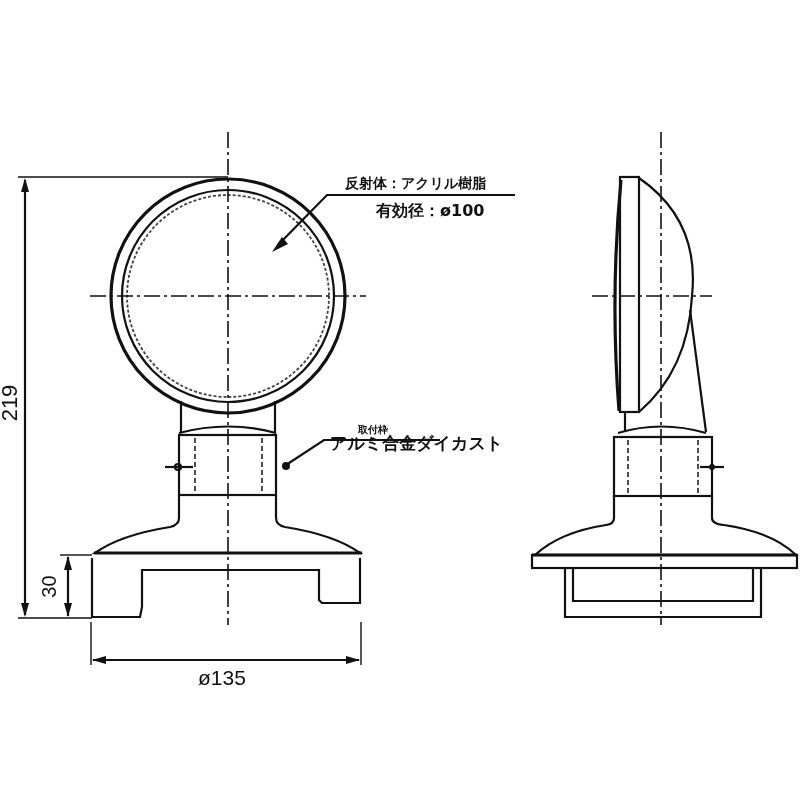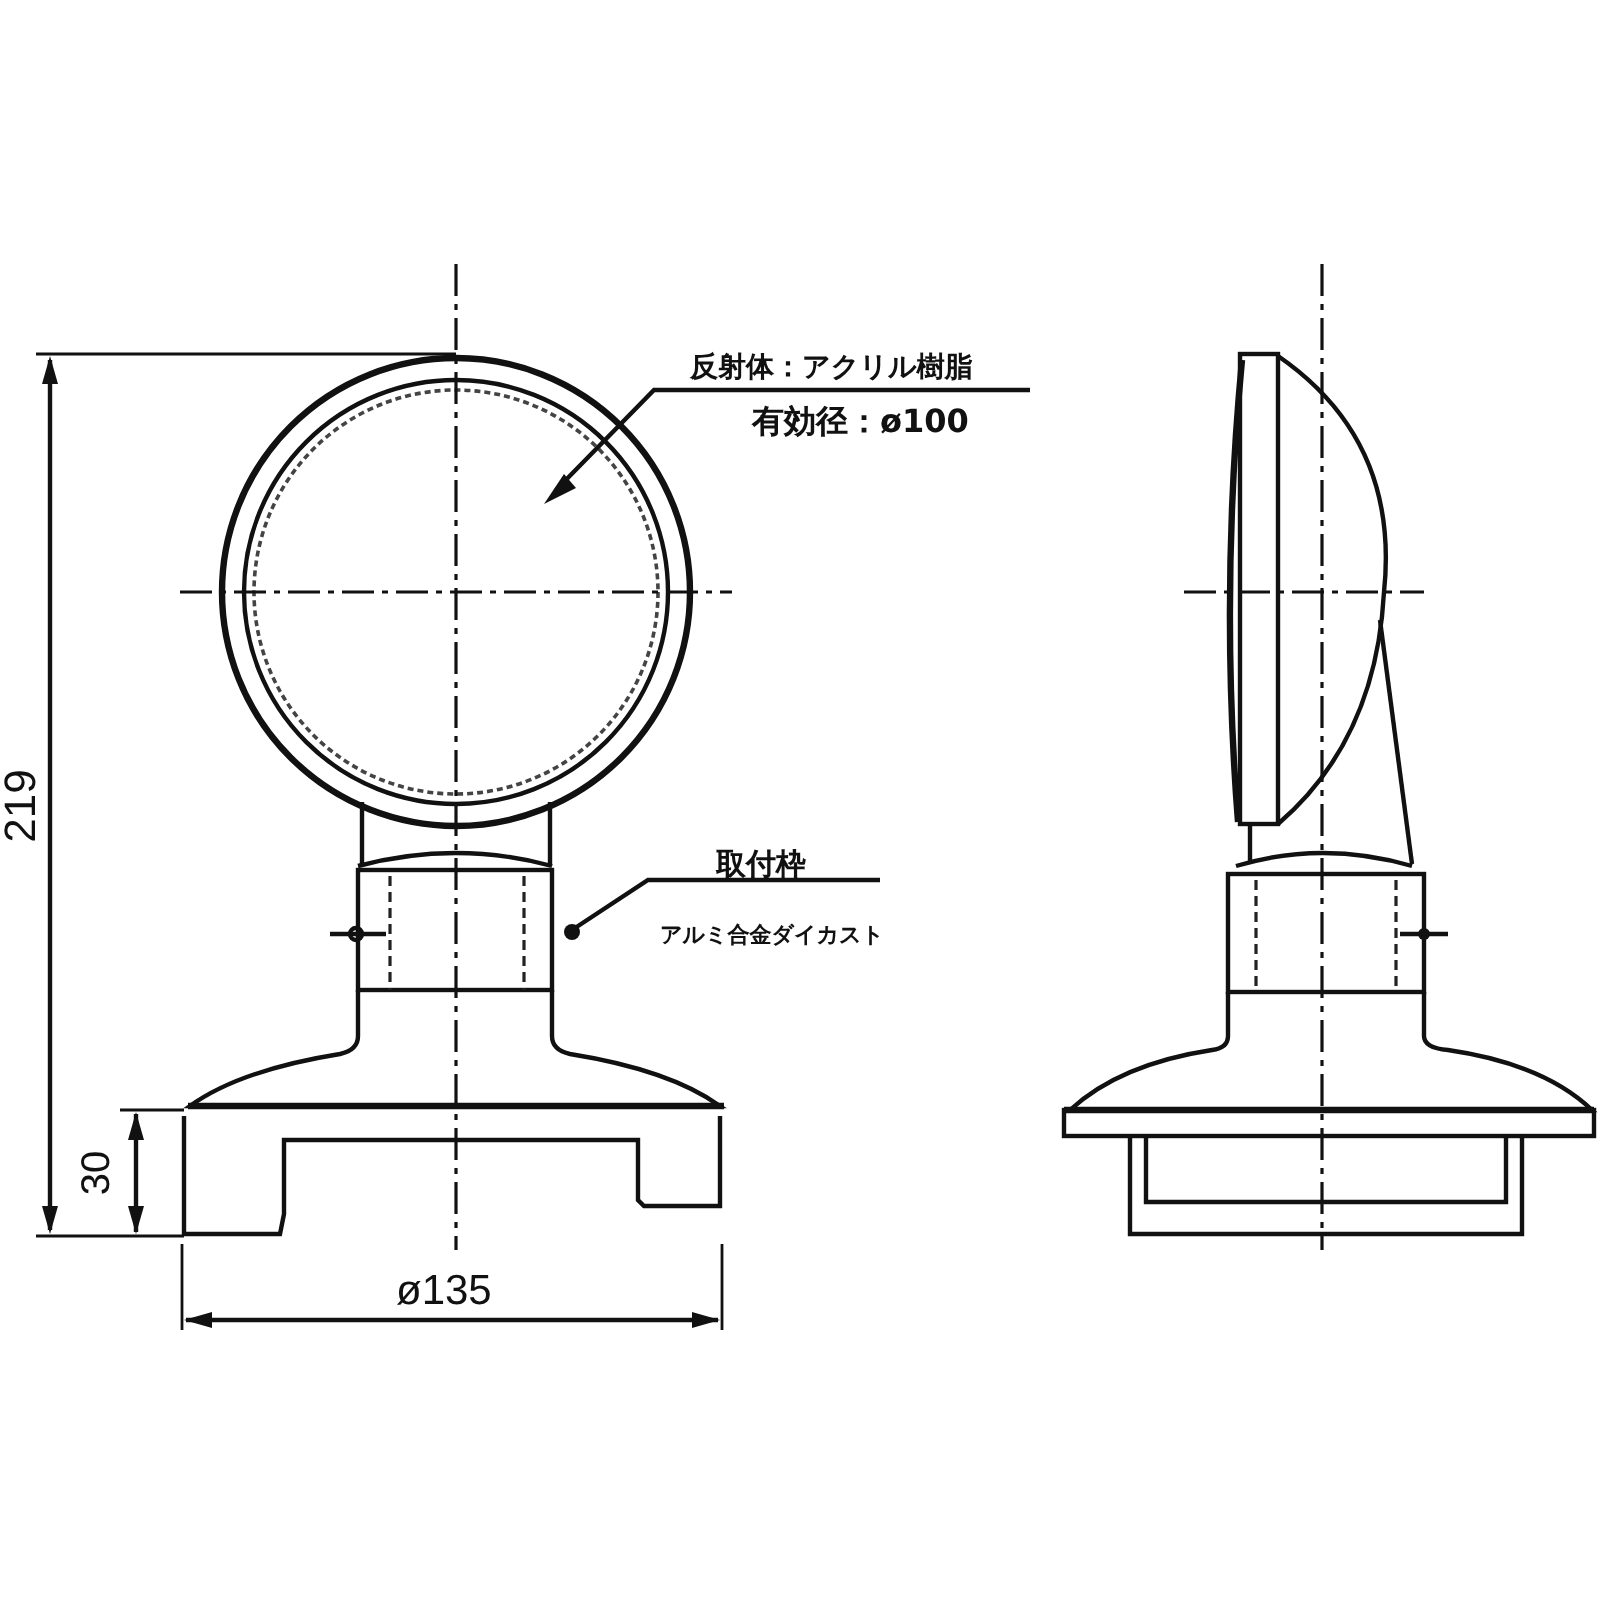--- a/index.html
+++ b/index.html
@@ -88,18 +88,18 @@
     <path class="ln" d="M614 496 L614 518 Q614 524 606 525 Q560 532 535 555 L796 555 Q772 532 724 525 Q712 524 712 518 L712 496"></path>
     <line class="thk" x1="532" y1="555" x2="797" y2="555"></line>
     <rect class="ln" x="532" y="555" width="265" height="13"></rect>
     <path class="ln" d="M565 568 L565 617 L761 617 L761 568"></path>
     <path class="ln" d="M573 568 L573 601 L753 601 L753 568"></path>
   </g>
 </svg>
 
 <div class="lbl" style="left:345px; top:175px; font-size:14px;">反射体：アクリル樹脂</div>
 <div class="lbl" style="left:376px; top:201px; font-size:16px;">有効径：ø100</div>
-<div class="lbl" style="left:358px; top:423px; font-size:15px;">取付枠</div>
-<div class="lbl" style="left:330px; top:460px; font-size:11px;">アルミ合金ダイカスト</div>
+<div class="lbl" style="left:358px; top:423px; font-size:10px;">取付枠</div>
+<div class="lbl" style="left:330px; top:432px; font-size:17px;">アルミ合金ダイカスト</div>
 
 <div class="dim" style="left:-8px; top:390px; font-size:22px; transform:rotate(-90deg); transform-origin:center;">219</div>
 <div class="dim" style="left:38px; top:575px; font-size:20px; transform:rotate(-90deg); transform-origin:center;">30</div>
-<div class="dim" style="left:198px; top:634px; font-size:21px;">ø135</div>
+<div class="dim" style="left:198px; top:666px; font-size:21px;">ø135</div>
 
 </body></html>

